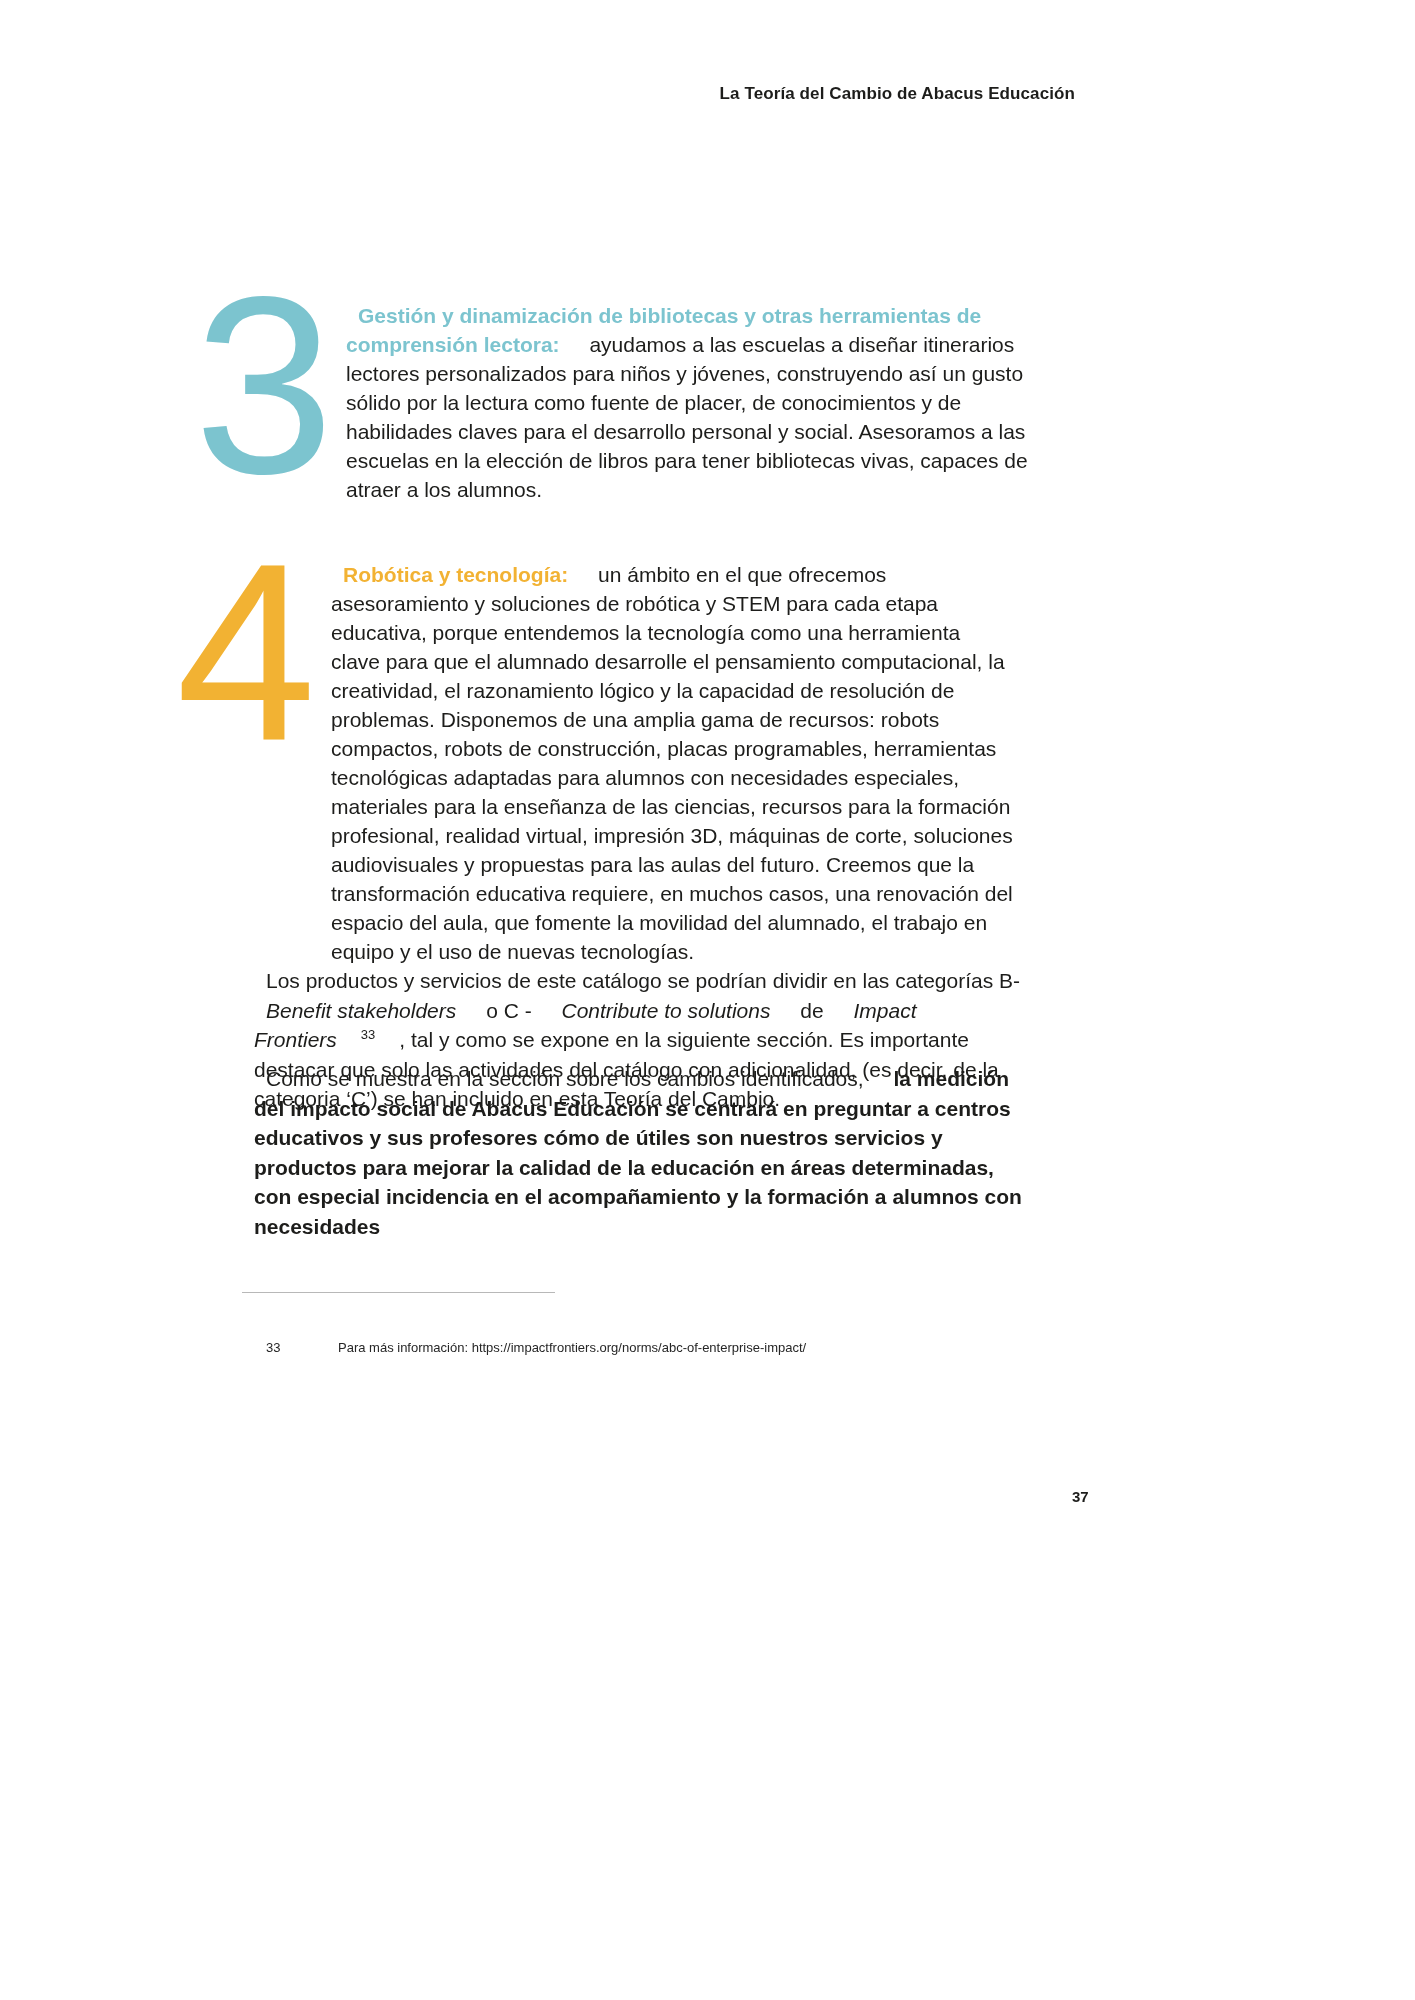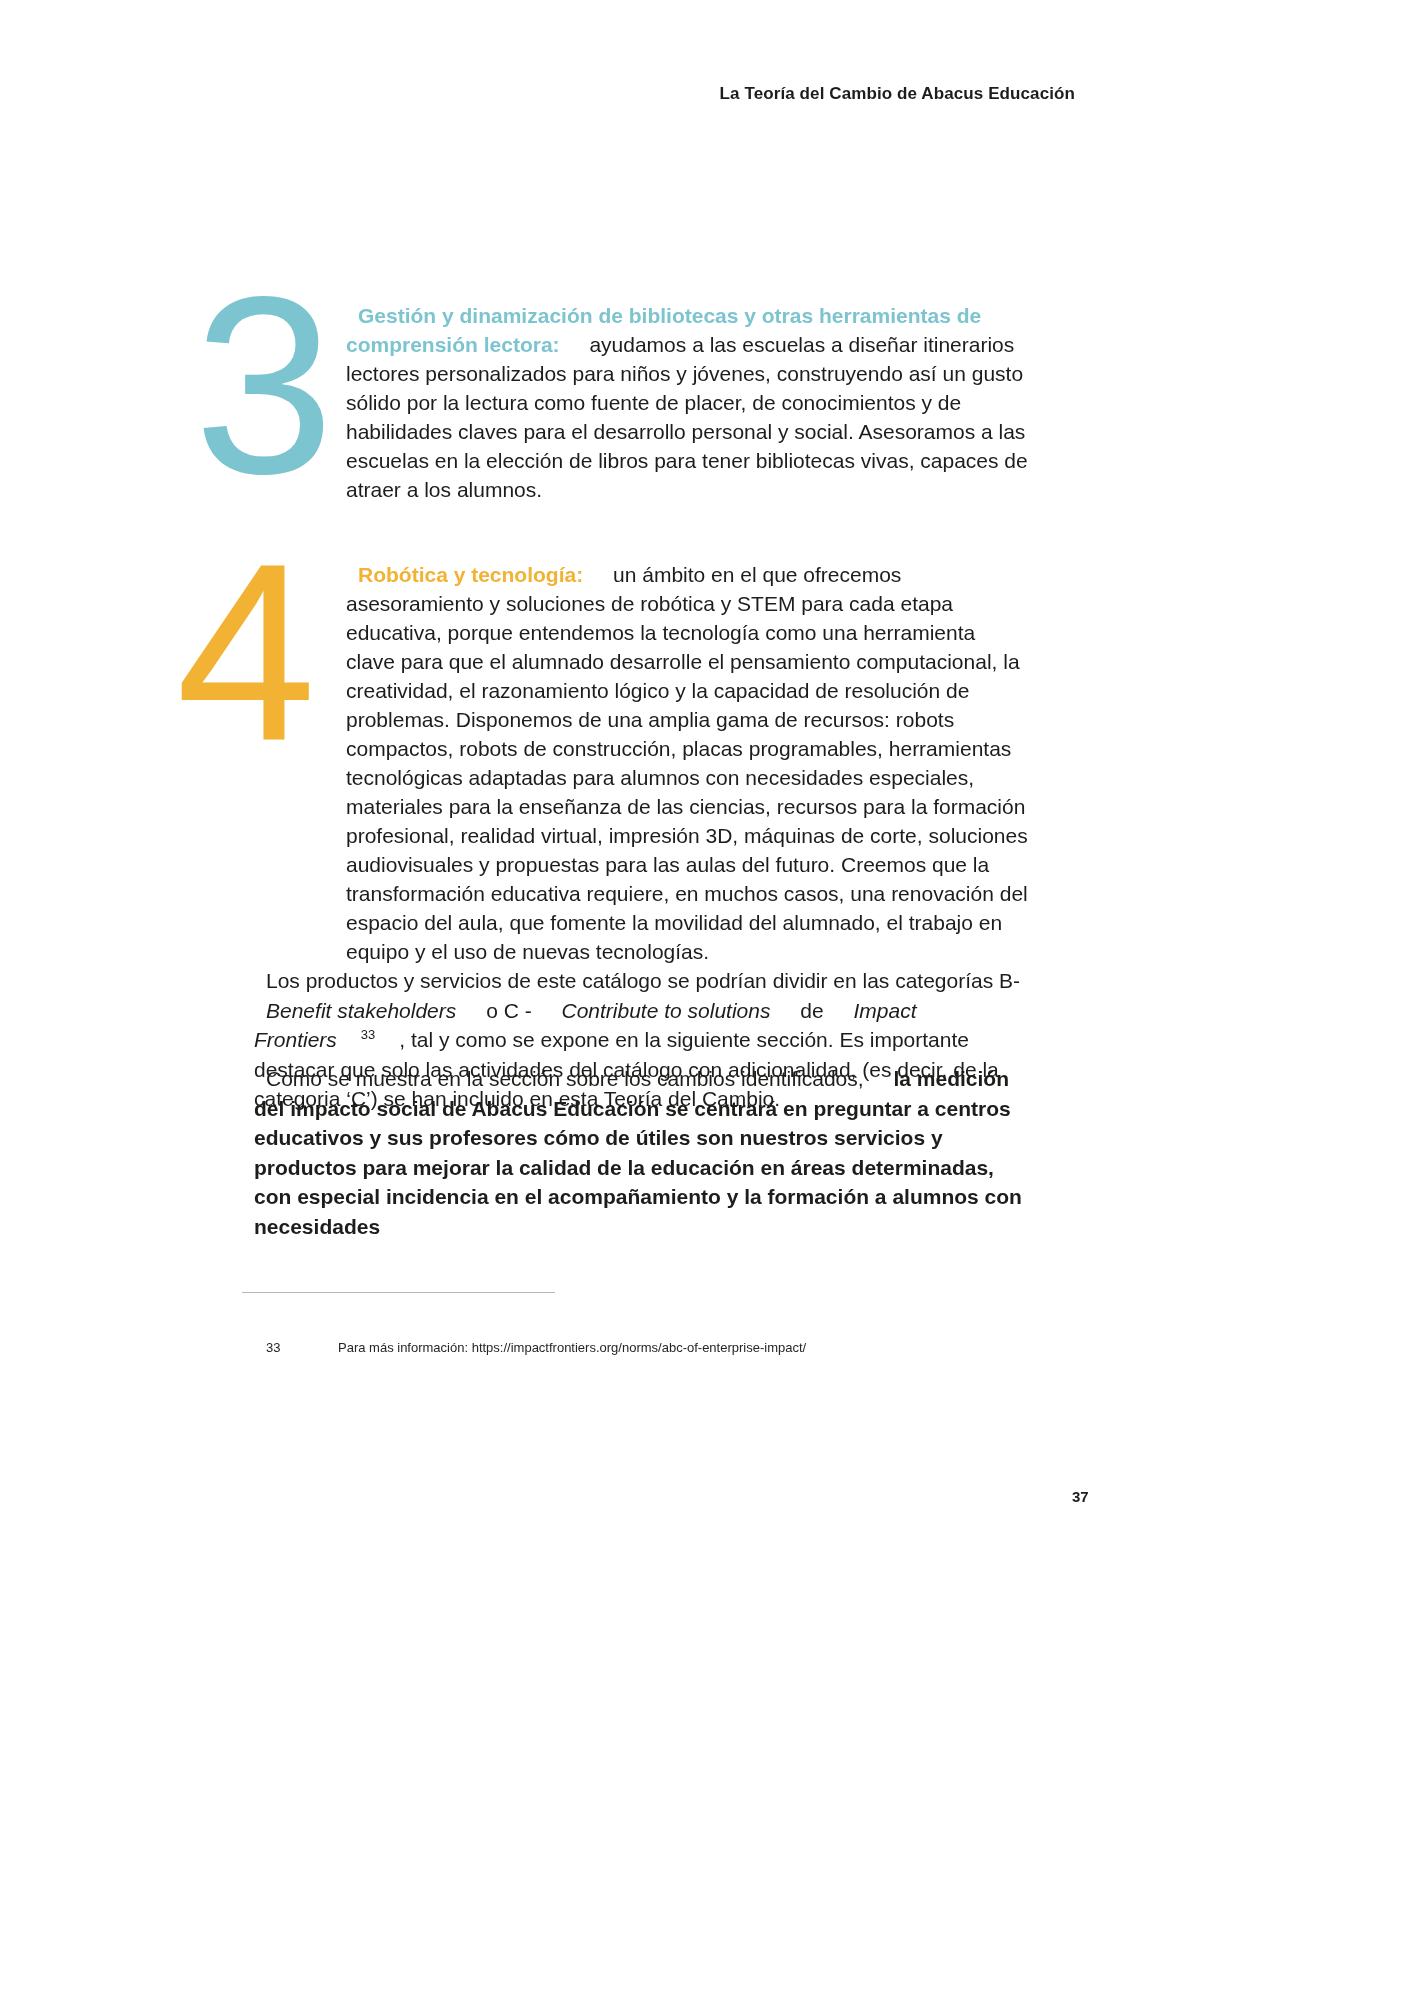--- a/index.html
+++ b/index.html
@@ -8,21 +8,21 @@
     position:relative; width:1415px; height:2000px; background:#ffffff;
     font-family:"Liberation Sans","DejaVu Sans",sans-serif; color:#1d1d1b;
     overflow:hidden;
   }
   .header { position:absolute; top:48px; right:352px; font-size:17px; font-weight:700; letter-spacing:0.1px; }
   .big-num { position:absolute; line-height:1; font-weight:400; }
   .num-3 { left:158px; top:224px; font-size:252px; }
   .num-4 { left:140px; top:490px; font-size:252px; }
   .sec-text { position:absolute; width:706px; font-size:21px; line-height:29px; }
   .text-3 { left:310px; top:265px; }
-  .text-4 { left:310px; top:524px; }
+  .text-4 { left:295px; top:524px; }
   .sec-heading { font-weight:700; }
   .para { position:absolute; left:218px; width:800px; font-size:21px; line-height:29.5px; }
   .para-1 { top:930px; }
   .para-2 { top:1028px; }
   .para i { font-style:italic;text-align:center; }
   sup { font-size:13px; vertical-align:super; line-height:0; }
   .bold-run { font-weight:700; }
   .footnote-rule { position:absolute; left:218px; top:1268px; width:313px; border-top:1px solid #b8b8b8; }
   .footnote { position:absolute; left:218px; top:1292px; font-size:13px; color:#262626; display:flex; }
   .footnote-num { width:72px; flex:0 0 72px; }

